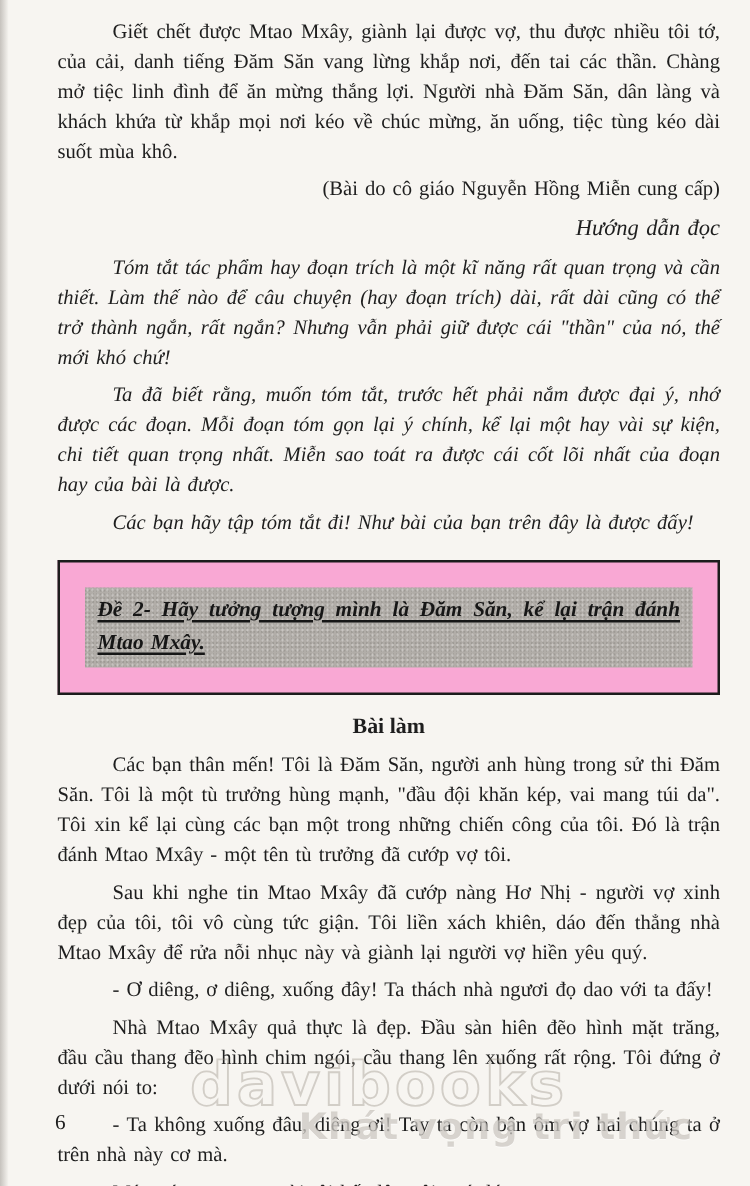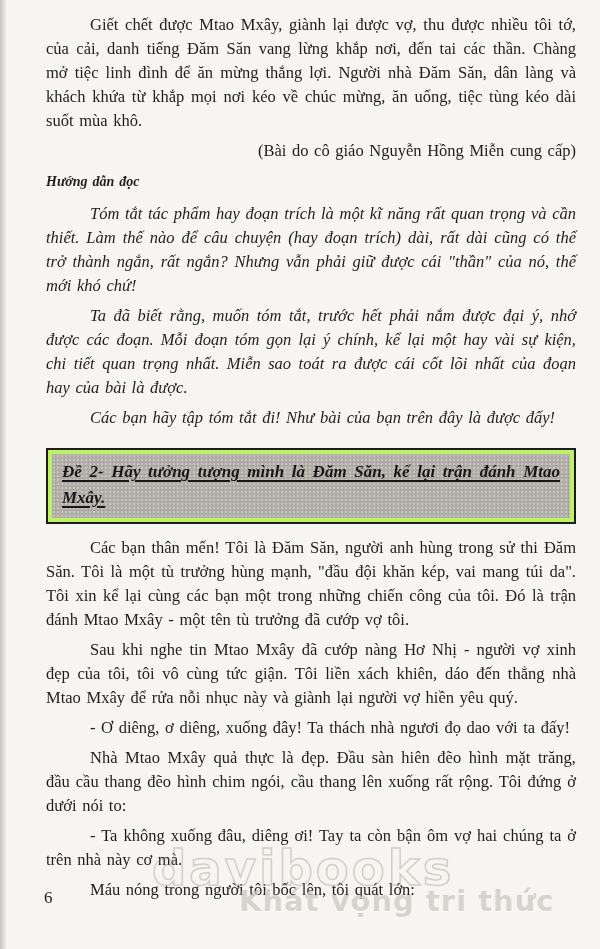--- a/index.html
+++ b/index.html
@@ -34,31 +34,31 @@
   .page p {
     margin: 0 0 6px 0;
   }
   .indent { text-indent: 44px; }
   .italic { font-style: italic; }
   .attribution {
     text-align: right;
     margin-bottom: 7px !important;
   }
   .guide-heading {
-    font-size: 14px;
-    font-weight: bold;
+    font-size: 18px;
+    font-weight: normal;
     font-style: italic;
     margin: 2px 0 8px 0;
-    text-align: left;
+    text-align: right;
   }
   .topic-box {
     margin: 18px 0 12px 0;
     border: 2px solid #1c1c1c;
-    padding: 4px;
-    background: #bef264;
+    padding: 20px;
+    background: #f9a8d4;
   }
   .topic-fill {
     background-color: #b1ada8;
     background-image:
       radial-gradient(rgba(255,255,255,0.30) 1px, transparent 1px),
       radial-gradient(rgba(40,35,30,0.14) 1px, transparent 1px);
     background-size: 4px 4px, 3px 3px;
     background-position: 0 0, 2px 1px;
     padding: 5px 10px 7px 10px;
   }
@@ -127,20 +127,21 @@
   <p class="indent italic">Tóm tắt tác phẩm hay đoạn trích là một kĩ năng rất quan trọng và cần thiết. Làm thế nào để câu chuyện (hay đoạn trích) dài, rất dài cũng có thể trở thành ngắn, rất ngắn? Nhưng vẫn phải giữ được cái "thần" của nó, thế mới khó chứ!</p>
   <p class="indent italic">Ta đã biết rằng, muốn tóm tắt, trước hết phải nắm được đại ý, nhớ được các đoạn. Mỗi đoạn tóm gọn lại ý chính, kể lại một hay vài sự kiện, chi tiết quan trọng nhất. Miễn sao toát ra được cái cốt lõi nhất của đoạn hay của bài là được.</p>
   <p class="indent italic">Các bạn hãy tập tóm tắt đi! Như bài của bạn trên đây là được đấy!</p>
 
   <div class="topic-box">
     <div class="topic-fill">
       <span class="topic-text">Đề 2- Hãy tưởng tượng mình là Đăm Săn, kể lại trận đánh Mtao Mxây.</span>
     </div>
   </div>
 
+  <h3 class="essay-heading">Bài làm</h3>
 
   <p class="indent">Các bạn thân mến! Tôi là Đăm Săn, người anh hùng trong sử thi Đăm Săn. Tôi là một tù trưởng hùng mạnh, "đầu đội khăn kép, vai mang túi da". Tôi xin kể lại cùng các bạn một trong những chiến công của tôi. Đó là trận đánh Mtao Mxây - một tên tù trưởng đã cướp vợ tôi.</p>
   <p class="indent">Sau khi nghe tin Mtao Mxây đã cướp nàng Hơ Nhị - người vợ xinh đẹp của tôi, tôi vô cùng tức giận. Tôi liền xách khiên, dáo đến thẳng nhà Mtao Mxây để rửa nỗi nhục này và giành lại người vợ hiền yêu quý.</p>
   <p class="indent">- Ơ diêng, ơ diêng, xuống đây! Ta thách nhà ngươi đọ dao với ta đấy!</p>
   <p class="indent">Nhà Mtao Mxây quả thực là đẹp. Đầu sàn hiên đẽo hình mặt trăng, đầu cầu thang đẽo hình chim ngói, cầu thang lên xuống rất rộng. Tôi đứng ở dưới nói to:</p>
   <p class="indent">- Ta không xuống đâu, diêng ơi! Tay ta còn bận ôm vợ hai chúng ta ở trên nhà này cơ mà.</p>
   <p class="indent">Máu nóng trong người tôi bốc lên, tôi quát lớn:</p>
 
 </div>
 

